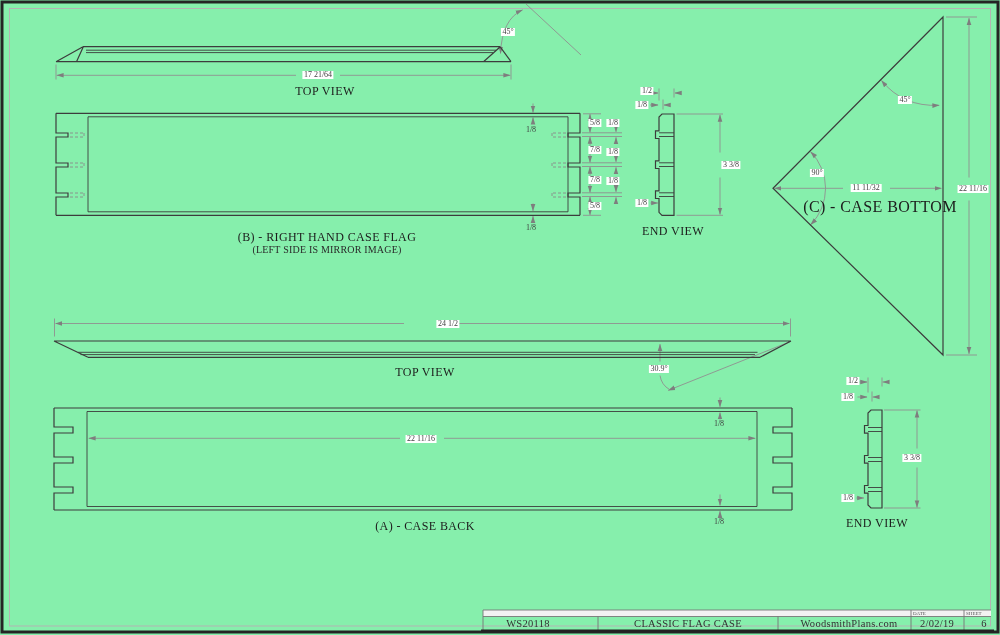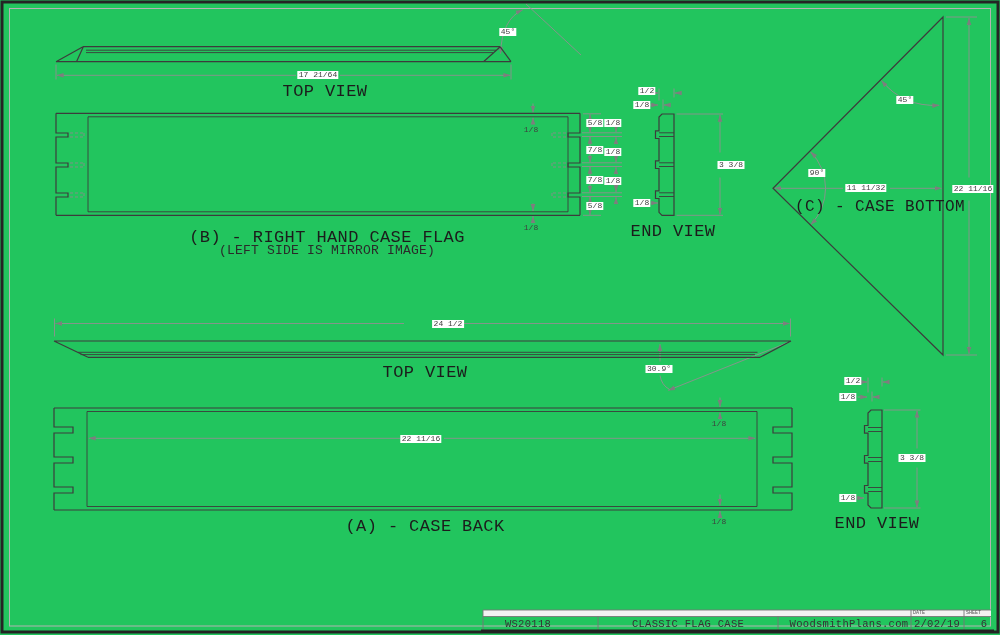--- a/index.html
+++ b/index.html
@@ -1,24 +1,24 @@
 <!DOCTYPE html>
 <html><head>
 <meta charset="utf-8">
 <style>
   html,body{margin:0;padding:0;background:#e8e8e8;}
-  .stage{position:relative;width:1000px;height:635px;background:#22c55e;overflow:hidden;
-         font-family:Liberation Mono, monospace;}
+  .stage{position:relative;width:1000px;height:635px;background:#86efac;overflow:hidden;
+         font-family:Liberation Serif, serif;}
   .stage svg{position:absolute;left:0;top:0;}
   .lbl{position:absolute;transform:translate(-50%,-50%);white-space:nowrap;
        color:#3f3f3f;font-size:8px;line-height:1;}
   .bg{background:#ffffff;padding:0 1.5px;}
-  .title{font-size:17px;color:#1c1c1c;letter-spacing:.4px;}
+  .title{font-size:12px;color:#1c1c1c;letter-spacing:.4px;}
   .big{font-size:16px;}
-  .subtitle{font-size:13px;color:#2a2a2a;letter-spacing:.2px;}
+  .subtitle{font-size:10px;color:#2a2a2a;letter-spacing:.2px;}
   .tb{font-size:10.5px;color:#333;letter-spacing:.3px;}
   .tb-tiny{position:absolute;font-size:5px;color:#555;line-height:1;white-space:nowrap;}
 </style>
 </head>
 <body>
 
 <div class="stage">
 
 <svg width="1000" height="635" viewBox="0 0 1000 635">
   <defs>

